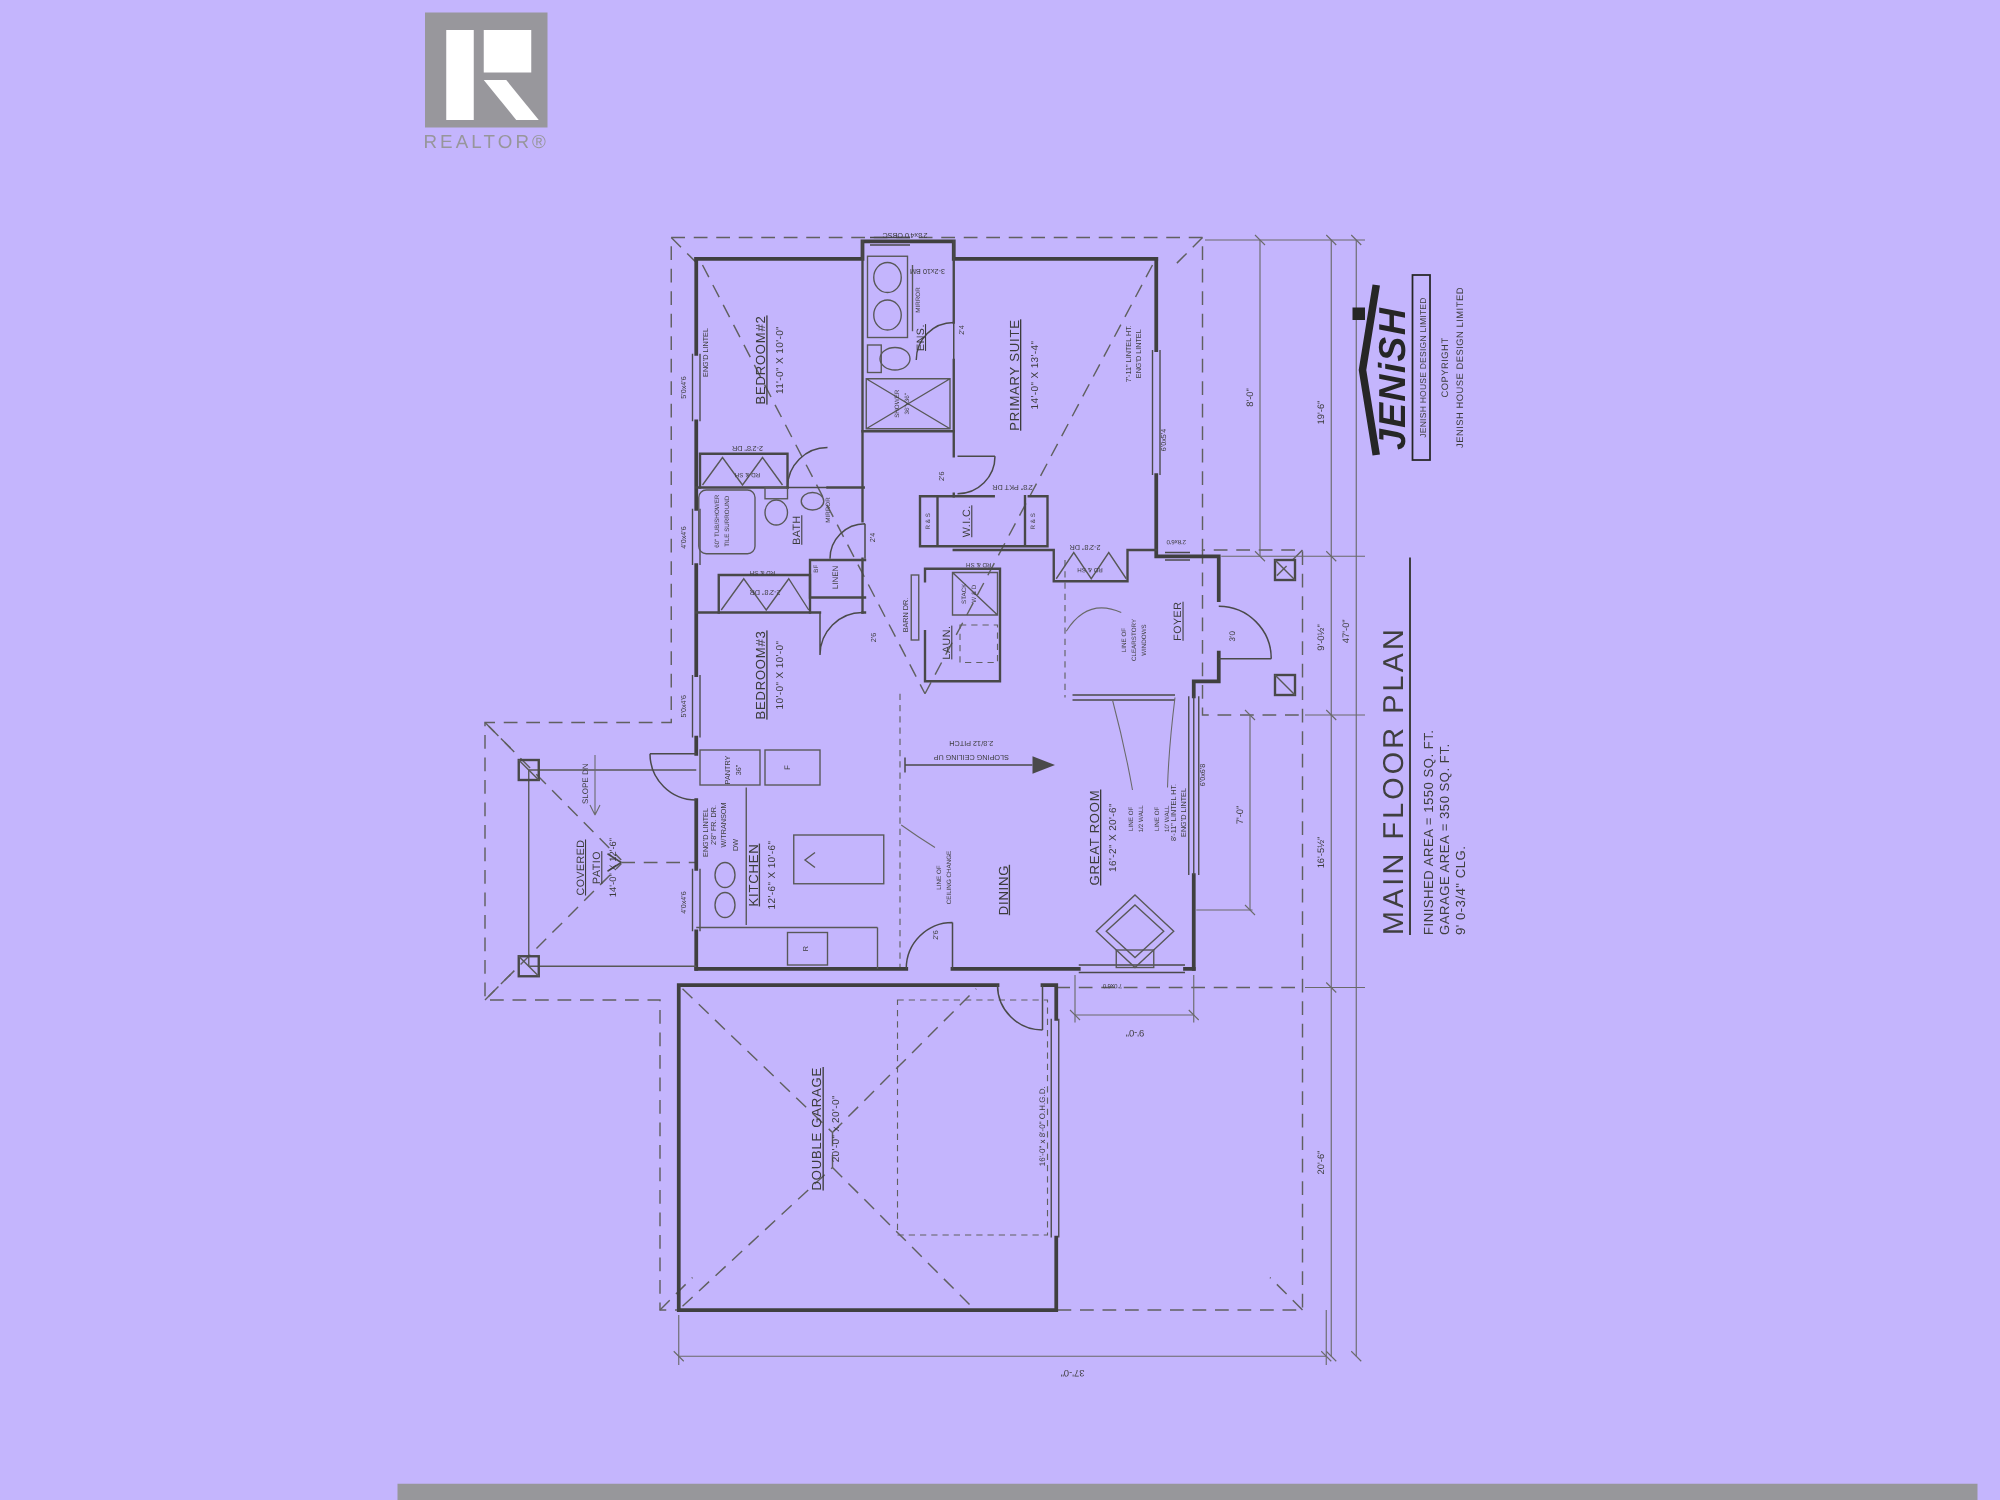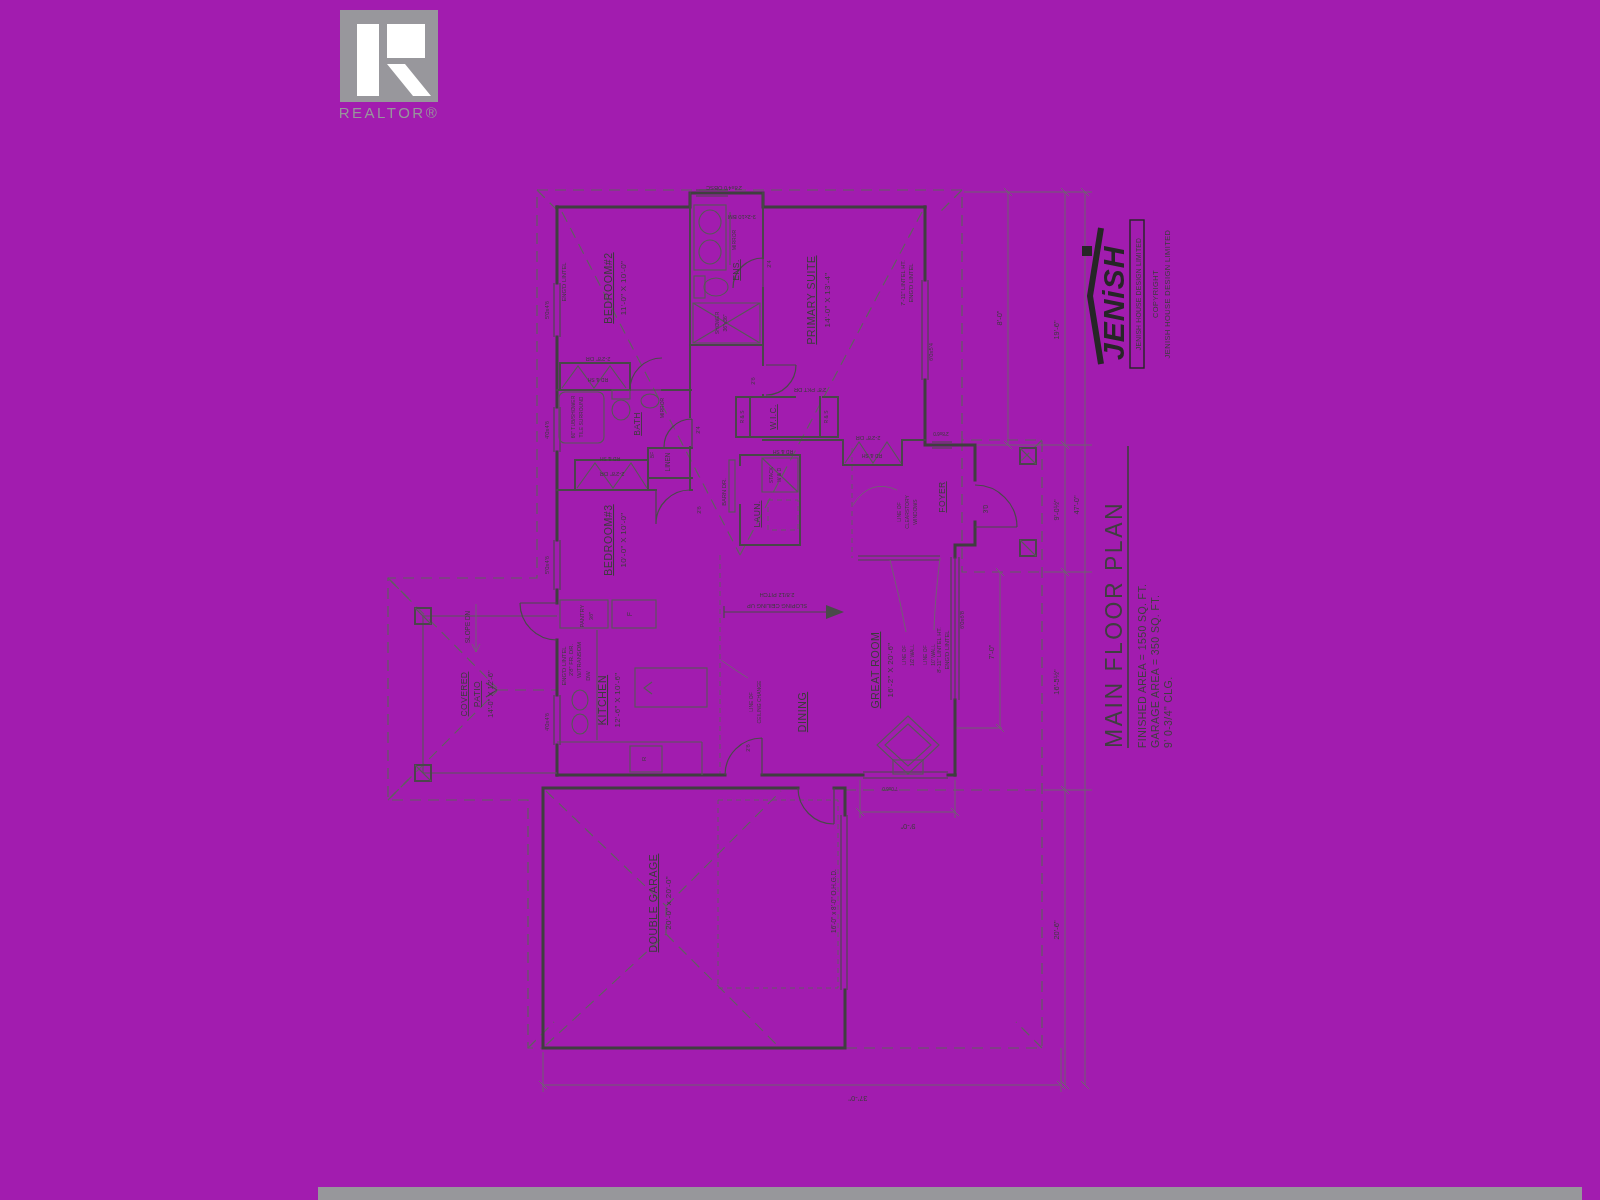--- a/index.html
+++ b/index.html
@@ -1,16 +1,16 @@
 <!DOCTYPE html>
 <html><head>
 <meta charset="utf-8">
 <style>
   html,body{margin:0;padding:0;background:#ffffff;}
-  #page{position:relative;width:1600px;height:1200px;background:#a21caf;overflow:hidden;
+  #page{position:relative;width:1600px;height:1200px;background:#c4b5fd;overflow:hidden;
         font-family:"Liberation Sans",sans-serif;}
   svg{position:absolute;left:0;top:0;}
   
   .w4{stroke:#3f3f3f;stroke-width:3;fill:none;stroke-linecap:square}
   .w2{stroke:#484848;stroke-width:1.9;fill:none;stroke-linecap:square}
   .fx{stroke:#585858;stroke-width:1.1;fill:none}
   .win{stroke:#4a4a4a;stroke-width:1.1;fill:none}
   .dash{stroke:#606060;stroke-width:1.15;fill:none;stroke-dasharray:11 7}
   .dash2{stroke:#606060;stroke-width:.9;fill:none;stroke-dasharray:5 4}
   .dim{stroke:#6a6a6a;stroke-width:.9;fill:none}

